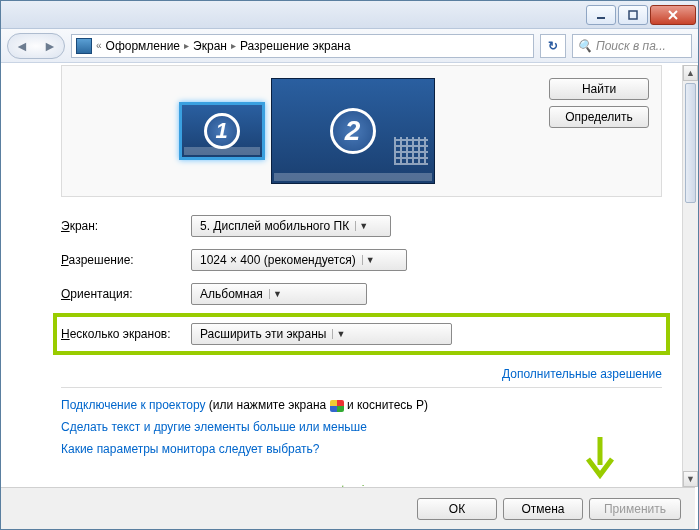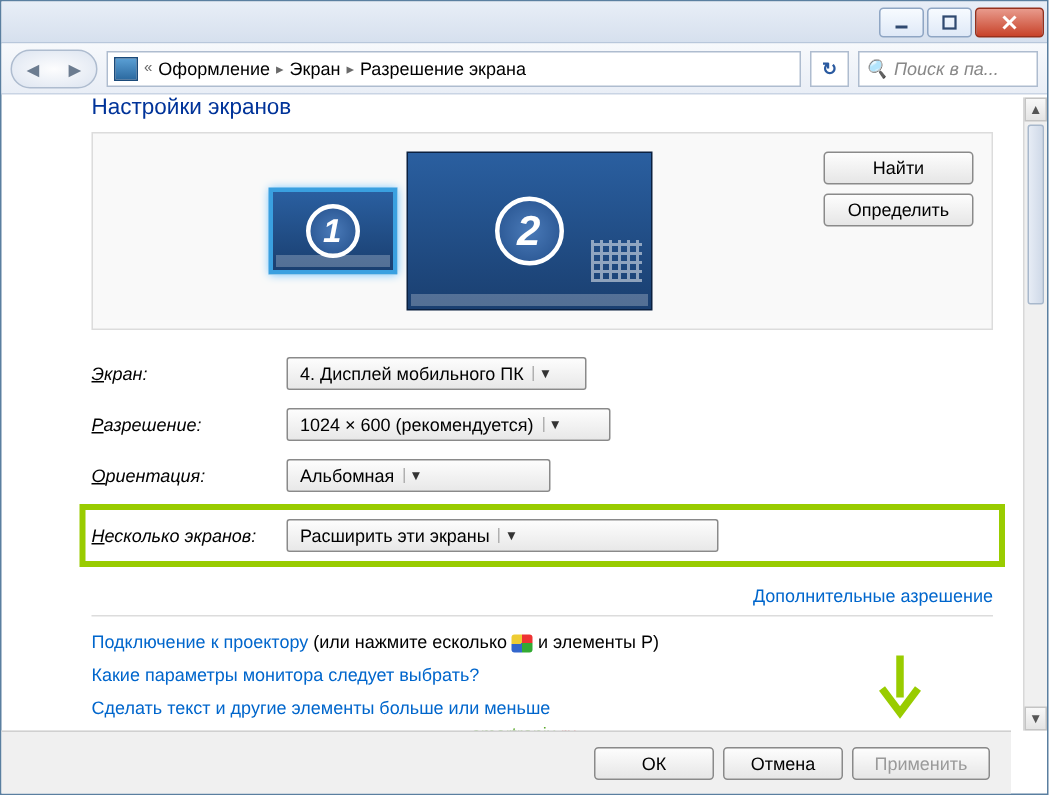--- a/index.html
+++ b/index.html
@@ -36,21 +36,21 @@
 .monitor.m1 { width: 86px; height: 58px; border: 3px solid #3aa0e0; box-shadow: 0 0 6px #6ac0ff; }
 .monitor.m2 { width: 164px; height: 106px; }
 .mon-num { width: 36px; height: 36px; border-radius: 50%; background: radial-gradient(#4a7ab8,#24508c); border: 3px solid #fff; color: #fff; font-size: 22px; font-weight: bold; display: flex; align-items: center; justify-content: center; font-style: italic; }
 .monitor.m2 .mon-num { width: 46px; height: 46px; font-size: 28px; }
 .mon-taskbar { position: absolute; bottom: 2px; left: 2px; right: 2px; height: 8px; background: rgba(255,255,255,0.25); }
 .mon-grid { position: absolute; right: 6px; bottom: 18px; width: 34px; height: 28px; background: repeating-linear-gradient(90deg,#fff 0 2px,transparent 2px 6px), repeating-linear-gradient(0deg,#fff 0 2px,transparent 2px 6px); opacity: .5; }
 .preview-btns { display: flex; flex-direction: column; gap: 6px; }
 .win-btn { min-width: 100px; height: 22px; padding: 0 14px; background: linear-gradient(#fdfdfd,#e6e6e6); border: 1px solid #8a8a8a; border-radius: 3px; font-size: 12px; cursor: default; }
 
 .form-row { display: flex; align-items: center; margin-bottom: 12px; }
-.form-label { width: 130px; font-style: italic; }
+.form-label { width: 130px; }
 .form-label u { text-decoration: underline; }
 .dropdown { height: 22px; background: linear-gradient(#fdfdfd,#e8e8e8); border: 1px solid #8a8a8a; border-radius: 2px; display: flex; align-items: center; padding: 0 4px 0 8px; gap: 6px; cursor: default; }
 .dd-arrow { width: 16px; text-align: center; border-left: 1px solid #b0b0b0; font-size: 9px; color: #333; }
 
 .highlight-box { border: 4px solid #99cc00; padding: 6px 4px; margin: -4px -8px 12px -8px; }
 .highlight-box .form-row { margin-bottom: 0; }
 
 .status-text { margin: 6px 0 10px; }
 .link { color: #0066cc; cursor: pointer; }
 .link-row { margin-bottom: 8px; }
@@ -60,21 +60,21 @@
 
 hr { border: none; border-top: 1px solid #dcdcdc; margin: 6px 0 10px; }
 
 .arrow-down { position: absolute; right: 80px; bottom: 48px; width: 36px; height: 46px; }
 .arrow-down svg path { fill: none; stroke: #99cc00; stroke-width: 5; }
 
 .watermark { position: absolute; left: 50%; bottom: 28px; transform: translateX(-50%); font-size: 28px; font-family: Georgia, serif; pointer-events: none; }
 .watermark .g { color: #5aa82a; }
 .watermark .r { color: #cc3333; }
 
-.footer { position: absolute; left: 0; right: 24px; bottom: 0; height: 42px; background: #f0f0f0; border-top: 1px solid #d0d0d0; display: flex; justify-content: flex-end; align-items: center; padding-right: 14px; gap: 6px; }
+.footer { position: absolute; left: 0; right: 3px; bottom: 0; height: 42px; background: #f0f0f0; border-top: 1px solid #d0d0d0; display: flex; justify-content: flex-end; align-items: center; padding-right: 14px; gap: 6px; }
 .footer .win-btn { min-width: 80px; }
 .footer .win-btn.disabled { color: #9a9a9a; }
 .win-key { display:inline-block; width:14px; height:12px; background: conic-gradient(#e33 0 25%, #3a3 0 50%, #36c 0 75%, #ec3 0); vertical-align: middle; border-radius:2px; }
 </style>
 </head>
 <body>
 
 <div class="window">
 
   <div class="titlebar">
@@ -113,21 +113,20 @@
     <div class="refresh-box">
       <span>↻</span>
     </div>
     <div class="search-box">
       <span>🔍</span>
       <span>Поиск в па...</span>
     </div>
   </div>
 
   <div class="content">
-    <div class="page-title">Настройки экранов</div>
 
     <div class="preview-box">
       <div class="monitors">
         <div class="monitor m1">
           <div class="mon-num">1</div>
           <div class="mon-taskbar"></div>
         </div>
         <div class="monitor m2">
           <div class="mon-num">2</div>
           <div class="mon-grid"></div>
@@ -136,65 +135,65 @@
       </div>
       <div class="preview-btns">
         <button class="win-btn"><span>Найти</span></button>
         <button class="win-btn"><span>Определить</span></button>
       </div>
     </div>
 
     <div class="form-row">
       <div class="form-label"><u>Э</u>кран:</div>
       <div class="dropdown" style="width:200px">
-        <span>4. Дисплей мобильного ПК</span>
+        <span>5. Дисплей мобильного ПК</span>
           <span class="dd-arrow">▼</span>
       </div>
     </div>
 
     <div class="form-row">
       <div class="form-label"><u>Р</u>азрешение:</div>
       <div class="dropdown" style="width:216px">
-        <span>1024 × 600 (рекомендуется)</span>
+        <span>1024 × 400 (рекомендуется)</span>
           <span class="dd-arrow">▼</span>
       </div>
     </div>
 
     <div class="form-row">
       <div class="form-label"><u>О</u>риентация:</div>
       <div class="dropdown" style="width:176px">
         <span>Альбомная</span>
           <span class="dd-arrow">▼</span>
       </div>
     </div>
 
     <div class="highlight-box">
       <div class="form-row">
         <div class="form-label"><u>Н</u>есколько экранов:</div>
-        <div class="dropdown" style="width:288px">
+        <div class="dropdown" style="width:261px">
           <span>Расширить эти экраны</span>
             <span class="dd-arrow">▼</span>
         </div>
       </div>
     </div>
 
     <div style="overflow:hidden">
       <span class="link adv-link">Дополнительные азрешение</span>
     </div>
 
     <hr>
 
     <div class="link-row">
-      <span class="link">Подключение к проектору</span><span> (или нажмите есколько </span><span class="win-key"></span><span> и элементы P)</span>
+      <span class="link">Подключение к проектору</span><span> (или нажмите экрана </span><span class="win-key"></span><span> и коснитесь P)</span>
+    </div>
+    <div class="link-row">
+      <span class="link">Сделать текст и другие элементы больше или меньше</span>
     </div>
     <div class="link-row">
       <span class="help-link"><span>Какие параметры монитора следует выбрать</span></span>
-    </div>
-    <div class="link-row">
-      <span class="link">Сделать текст и другие элементы больше или меньше</span>
     </div>
   </div>
 
   <div class="scrollbar">
     <div class="sb-btn">▲</div>
     <div class="sb-track">
         <div class="sb-thumb"></div>
       </div>
     <div class="sb-btn" style="position:absolute;bottom:0;left:0;right:0">▼</div>
   </div>

